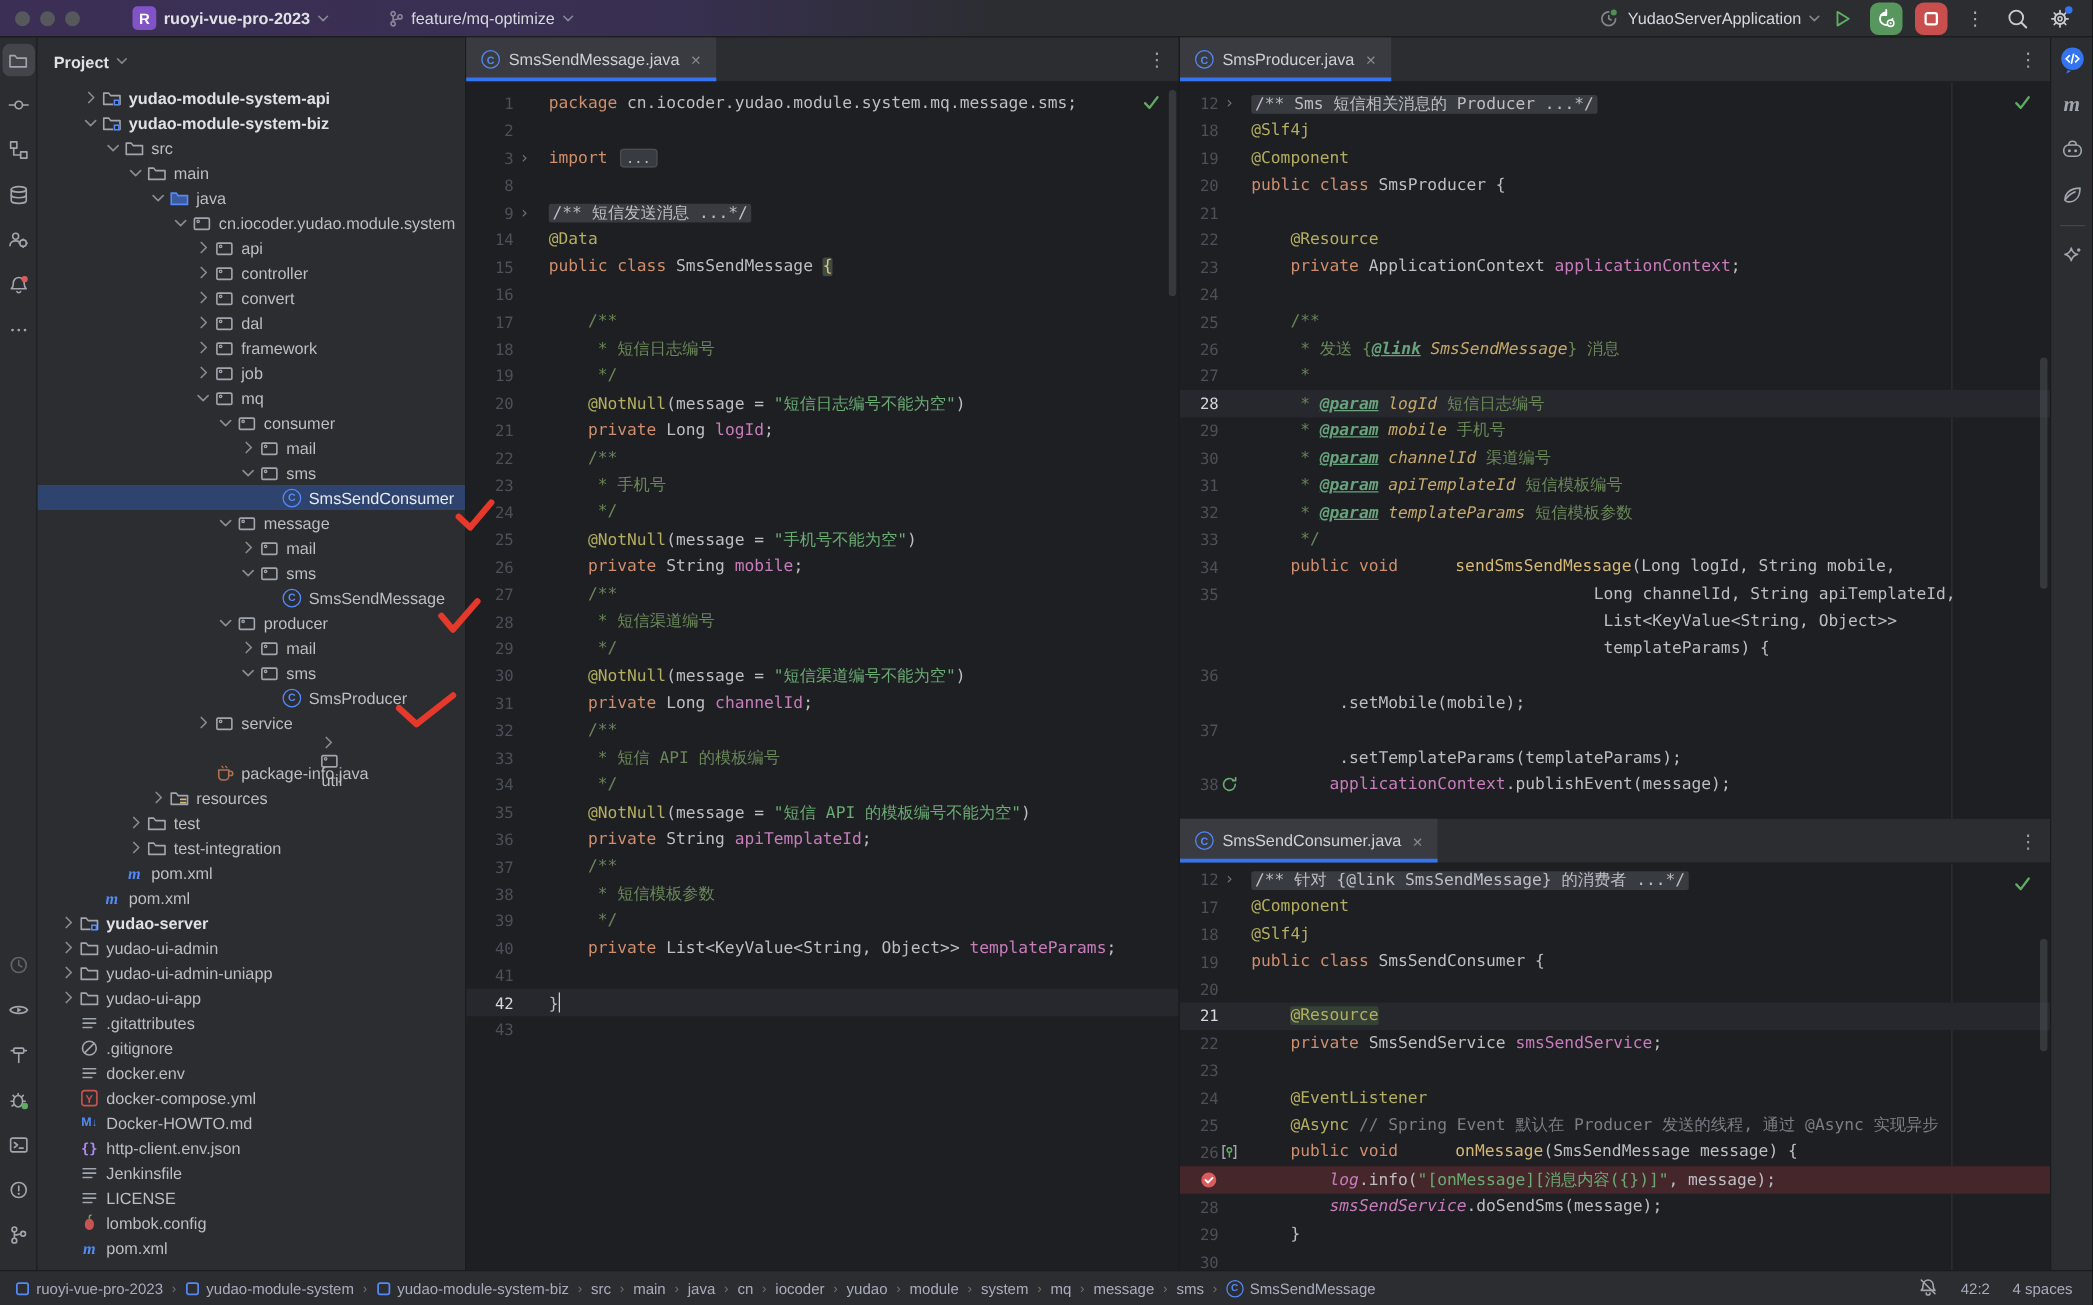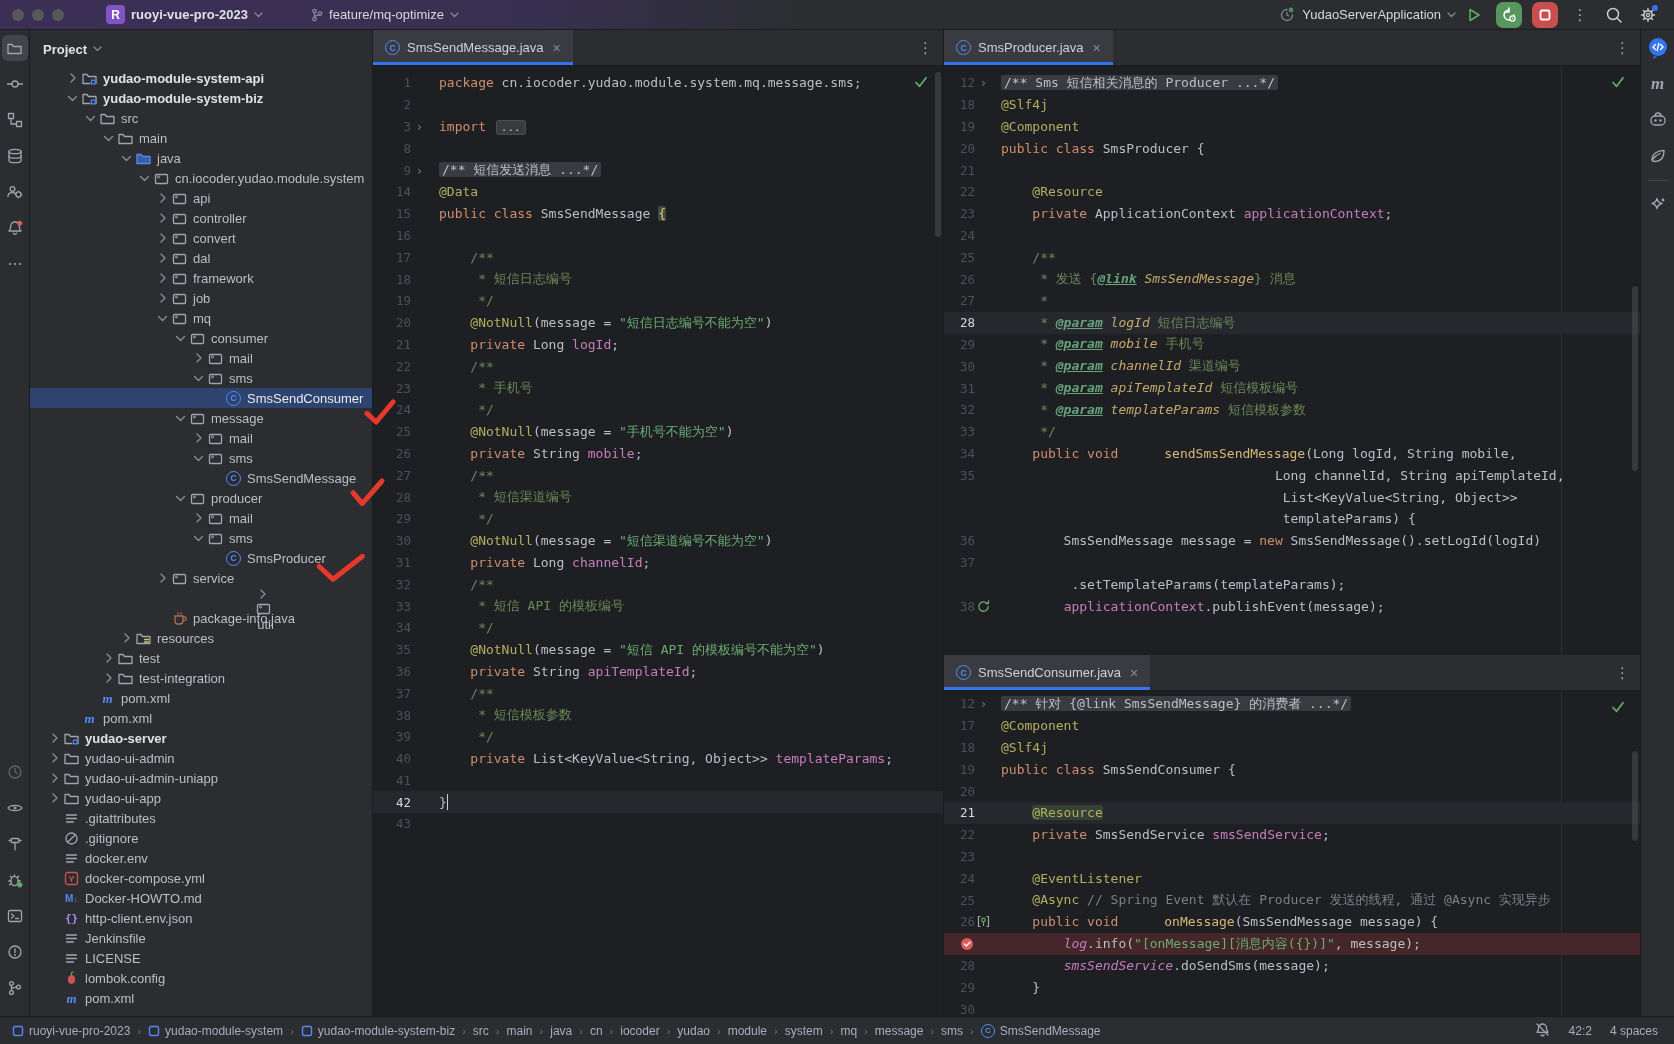--- a/index.html
+++ b/index.html
@@ -1161,21 +1161,25 @@
           <span class="lcode"><span class="tk-pl">                                    List&lt;KeyValue&lt;String, Object&gt;&gt;</span></span>
         </div>
         <div class="cl">
           <span class="lnum"></span>
           <span class="lfold"></span>
           <span class="lcode"><span class="tk-pl">                                    templateParams) {</span></span>
         </div>
         <div class="cl">
           <span class="lnum">36</span>
           <span class="lfold"></span>
-          <span class="lcode"><span class="tk-pl">        SmsSendMessage message = </span><span class="tk-kw">new</span><span class="tk-pl"> SmsSendMessage().setLogId(logId)</span></span>
+        </div>
+        <div class="cl">
+          <span class="lnum"></span>
+          <span class="lfold"></span>
+          <span class="lcode"><span class="tk-pl">         .setMobile(mobile);</span></span>
         </div>
         <div class="cl">
           <span class="lnum">37</span>
           <span class="lfold"></span>
         </div>
         <div class="cl">
           <span class="lnum"></span>
           <span class="lfold"></span>
           <span class="lcode"><span class="tk-pl">         .setTemplateParams(templateParams);</span></span>
         </div>

